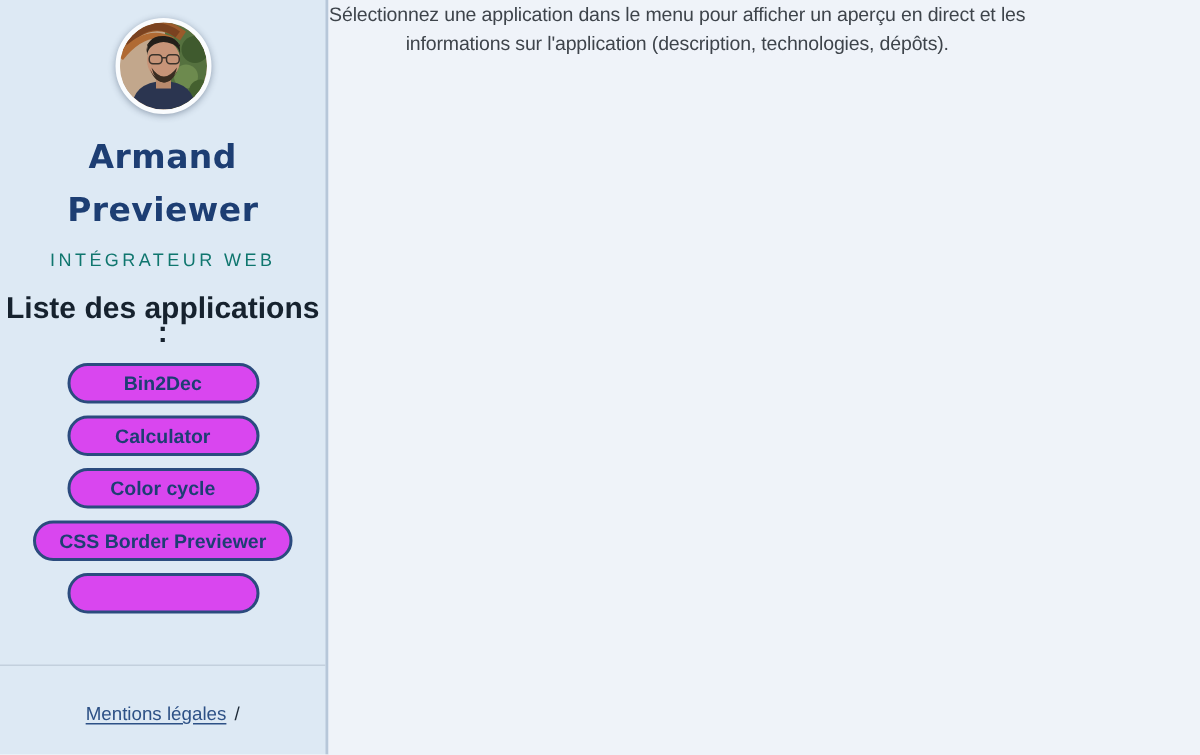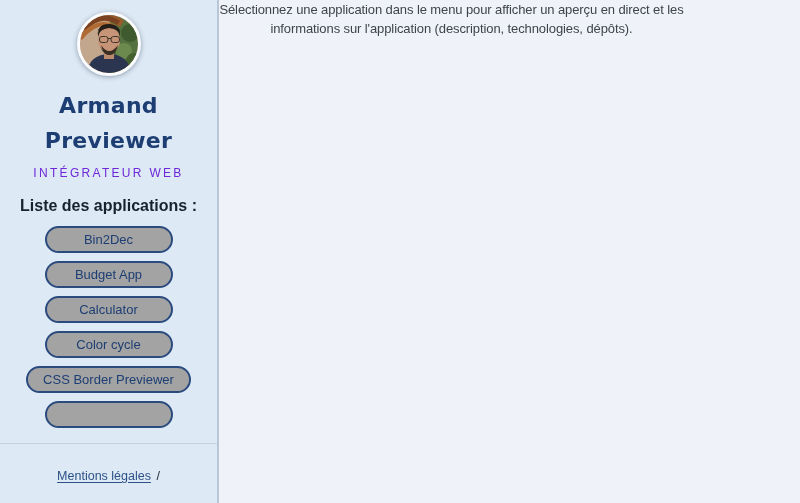--- a/index.html
+++ b/index.html
@@ -45,26 +45,26 @@
     text-align: center;
     letter-spacing: 0.3px;
     font-family: "DejaVu Sans", "Liberation Sans", sans-serif;
   }
   .name span { display: block; }
   .role {
     margin-top: 8px;
     font-size: 12px;
     line-height: 14px;
     letter-spacing: 2.3px;
-    color: #6d28d9;
+    color: #0f766e;
     text-align: center;
   }
   .apps-heading {
     margin-top: 18px;
-    font-size: 16px;
+    font-size: 20px;
     line-height: 16px;
     font-weight: bold;
     color: #16222e;
     text-align: center;
   }
   .apps {
     margin-top: 12px;
     flex: 1 1 auto;
     min-height: 0;
     overflow: hidden;
@@ -75,25 +75,25 @@
   }
   .app-btn {
     display: block;
     flex: 0 0 27px;
     height: 27px;
     min-width: 128px;
     margin-bottom: 8px;
     padding: 0 15px;
     border: 2px solid #2b4b7e;
     border-radius: 15px;
-    background: #a3a3a3;
+    background: #d946ef;
     color: #1d3e73;
     font-family: "Liberation Sans", sans-serif;
     font-size: 13px;
-    font-weight: normal;
+    font-weight: bold;
     cursor: pointer;
   }
   .sidebar-footer {
     flex: 0 0 60px;
     width: 100%;
     height: 60px;
     border-top: 1px solid #c3d0dd;
     padding-top: 25px;
     text-align: center;
     font-size: 12.5px;
@@ -168,21 +168,20 @@
       <span>Previewer</span>
     </h1>
 
     <p class="role">INTÉGRATEUR WEB</p>
 
     <p class="apps-heading">Liste des applications :</p>
 
     <nav class="apps">
 
       <button class="app-btn">Bin2Dec</button>
-        <button class="app-btn">Budget App</button>
         <button class="app-btn">Calculator</button>
         <button class="app-btn">Color cycle</button>
         <button class="app-btn">CSS Border Previewer</button>
         <button class="app-btn" aria-hidden="true"></button>
     </nav>
 
     <footer class="sidebar-footer">
       <p class="f-line">
         <a href="#">Mentions légales</a>
         <span class="f-sep">/</span>

